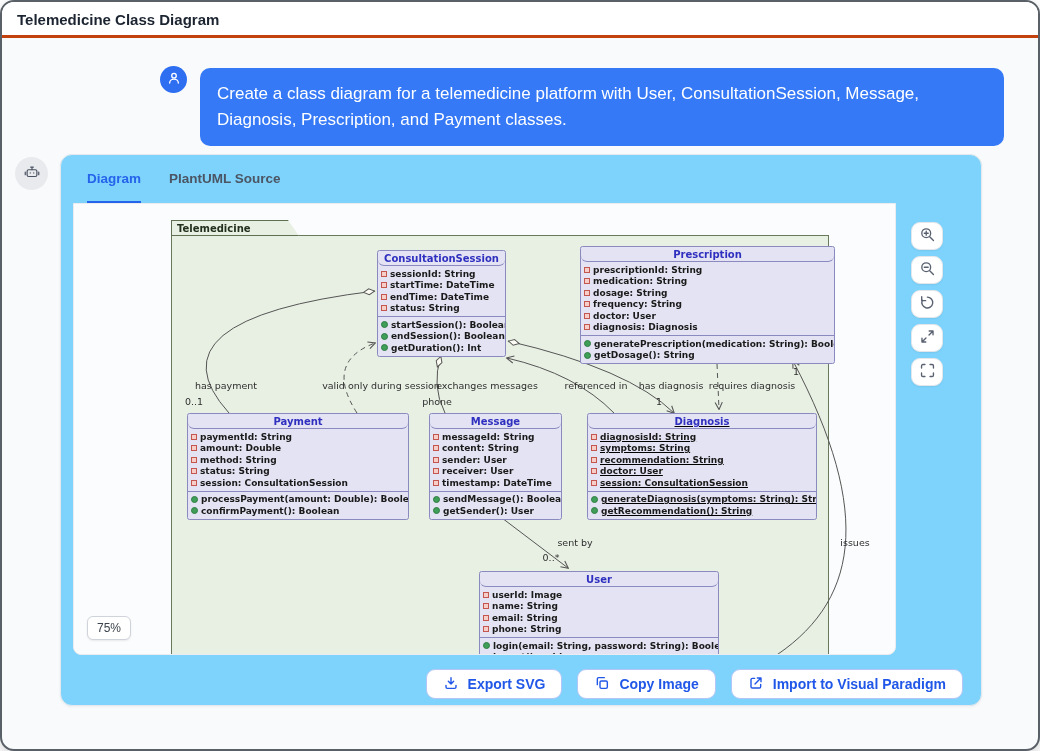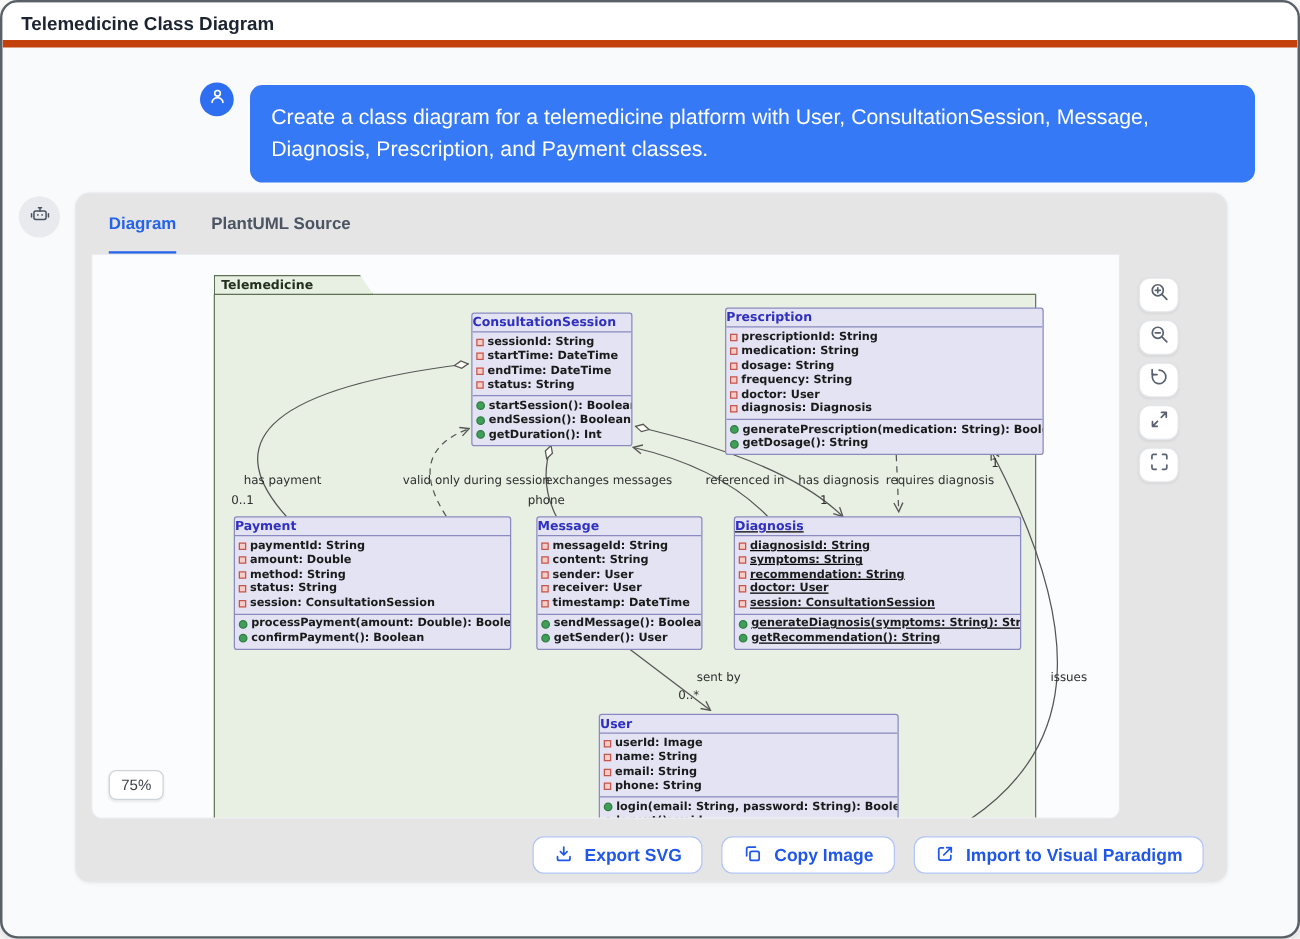--- a/index.html
+++ b/index.html
@@ -1,49 +1,49 @@
 <!DOCTYPE html>
 <html><head>
 <meta charset="utf-8">
 <style>
   html,body{margin:0;padding:0;background:#fff;}
   *{box-sizing:border-box;}
   .window{position:relative;width:1040px;height:751px;border:2px solid #5a6067;border-radius:14px;
     overflow:hidden;background:#f9fafb;font-family:"Liberation Sans",sans-serif;box-shadow:0 4px 14px rgba(0,0,0,.18);}
   
-  .hdr{position:absolute;left:0;top:0;right:0;height:36px;background:#fff;border-bottom:6px solid #c2410c;}
+  .hdr{position:absolute;left:0;top:0;right:0;height:36px;background:#fff;border-bottom:3px solid #c2410c;}
   .hdr h1{margin:0;padding:0 0 0 15px;font-size:15px;line-height:35px;font-weight:700;color:#1b2430;}
   
   .uavatar{position:absolute;left:158px;top:64px;width:27px;height:27px;border-radius:50%;background:#2e6ff2;
     display:flex;align-items:center;justify-content:center;}
   .bubble{position:absolute;left:198px;top:66px;width:804px;padding:13px 17px;background:#3579f6;color:#fff;
     border-radius:10px;font-size:17px;line-height:26px;}
   .bavatar{position:absolute;left:13px;top:155px;width:33px;height:33px;border-radius:50%;background:#e8eaee;
     display:flex;align-items:center;justify-content:center;}
   
-  .card{position:absolute;left:58px;top:152px;width:922px;height:552px;background:#e5e5e5;border:1px solid #e5e8ec;
+  .card{position:absolute;left:58px;top:152px;width:922px;height:552px;background:#7dd3fc;border:1px solid #e5e8ec;
     border-radius:12px;box-shadow:0 1px 3px rgba(0,0,0,.05);}
   .tabs{position:absolute;left:26px;top:0;height:48px;display:flex;gap:28px;}
   .tab{height:48px;display:flex;align-items:center;font-size:13.5px;font-weight:600;color:#4b5563;
     border-bottom:2px solid transparent;cursor:pointer;}
   .tab.active{color:#2563eb;border-bottom-color:#2563eb;}
   .viewport{position:absolute;left:12px;top:48px;width:823px;height:452px;background:#fbfcfd;
     border:1px solid #eaecef;border-radius:0 0 8px 8px;overflow:hidden;}
   
   .canvas{position:absolute;left:97px;top:31px;width:658px;height:470px;background:#e8f0e3;border:1px solid #68795c;}
   .frame-tab{position:absolute;left:97px;top:16px;width:128px;height:16px;background:#e8f0e3;
     border:1px solid #5f6f52;clip-path:polygon(0 0,calc(100% - 11px) 0,100% 100%,0 100%);
     font-family:"DejaVu Sans",sans-serif;font-size:10px;font-weight:700;color:#22301d;line-height:15px;padding-left:5px;z-index:2;}
   #rel-svg{position:absolute;left:0;top:0;z-index:3;pointer-events:none;}
   #uml-boxes{position:absolute;inset:0;z-index:4;}
   #rel-labels{position:absolute;inset:0;z-index:5;pointer-events:none;}
   .uml-class{position:absolute;background:#e3e3f3;border:1px solid #8a8ac0;border-radius:2.5px;overflow:hidden;
     font-family:"DejaVu Sans",sans-serif;}
-  .uml-title{height:15px;line-height:15px;text-align:left;font-size:10px;font-weight:700;color:#3030c0;
-    border-bottom:1px solid #8a8ac0;}
+  .uml-title{height:15px;line-height:15px;text-align:center;font-size:10px;font-weight:700;color:#3030c0;
+    border-bottom:1px solid #8a8ac0;border-radius:6px;}
   .uml-sec{padding:2px 3px;}
   .uml-sec.attrs{border-bottom:1px solid #8a8ac0;}
   .uml-row{height:11.5px;display:flex;align-items:center;gap:3px;font-size:9px;font-weight:700;color:#1a1a1a;white-space:nowrap;}
   .ic-field{width:6px;height:6px;border:1px solid #c3564e;background:#f7cdc8;flex:none;}
   .ic-method{width:7px;height:7px;border-radius:50%;background:#3f9e57;border:1px solid #2f7d43;flex:none;}
   .rel-label,.rel-mult{position:absolute;transform:translate(-50%,-50%);font-family:"DejaVu Sans",sans-serif;
     font-size:9.5px;color:#2e2e2e;white-space:nowrap;}
   path.rel{fill:none;stroke:#555;stroke-width:1;}
   path.rel.dashed{stroke-dasharray:5 4;}
   

